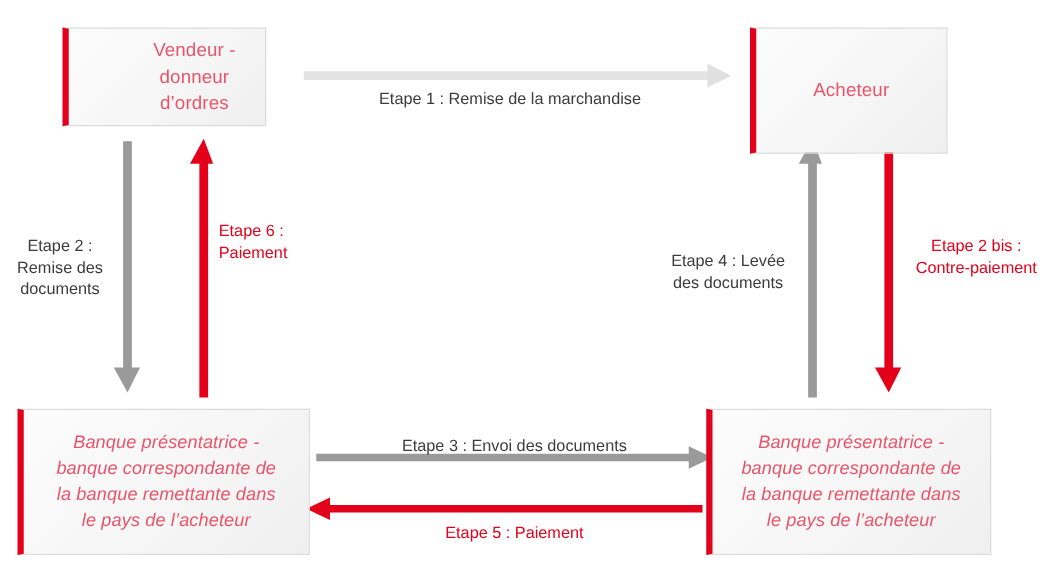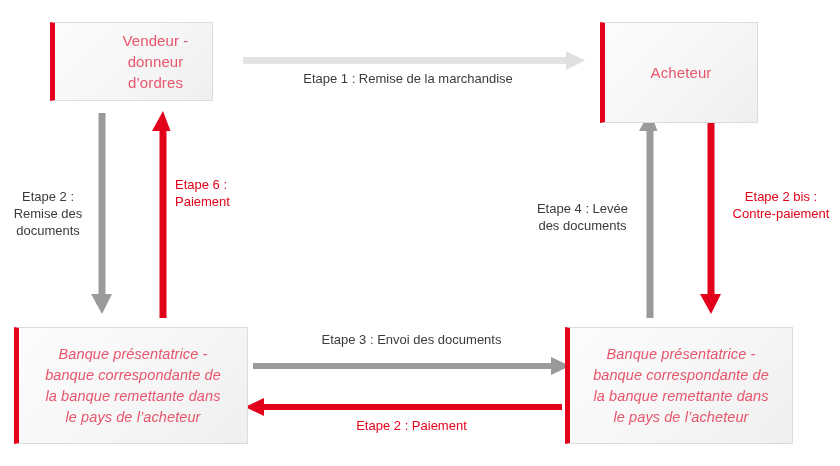--- a/index.html
+++ b/index.html
@@ -136,17 +136,17 @@
 
   <div class="edge-label red" style="left:175px; top:176px; width:110px; text-align:left;">Etape 6 :
 Paiement</div>
 
   <div class="edge-label grey" style="left:525px; top:188px; width:115px;margin-top:12px;">Etape 4 : Levée
 des documents</div>
 
   <div class="edge-label red" style="left:722px; top:188px; width:118px;">Etape 2 bis :
 Contre-paiement</div>
 
-  <div class="edge-label grey" style="left:253px; top:331px; width:317px;">Etape 3 : Envoi des documents</div>
+  <div class="edge-label grey" style="left:253px; top:348px; width:317px;">Etape 3 : Envoi des documents</div>
 
-  <div class="edge-label red" style="left:253px; top:417px; width:317px;">Etape 2 : Paiement</div>
+  <div class="edge-label red" style="left:253px; top:417px; width:317px;">Etape 5 : Paiement</div>
 
 </div>
 
 </body></html>

